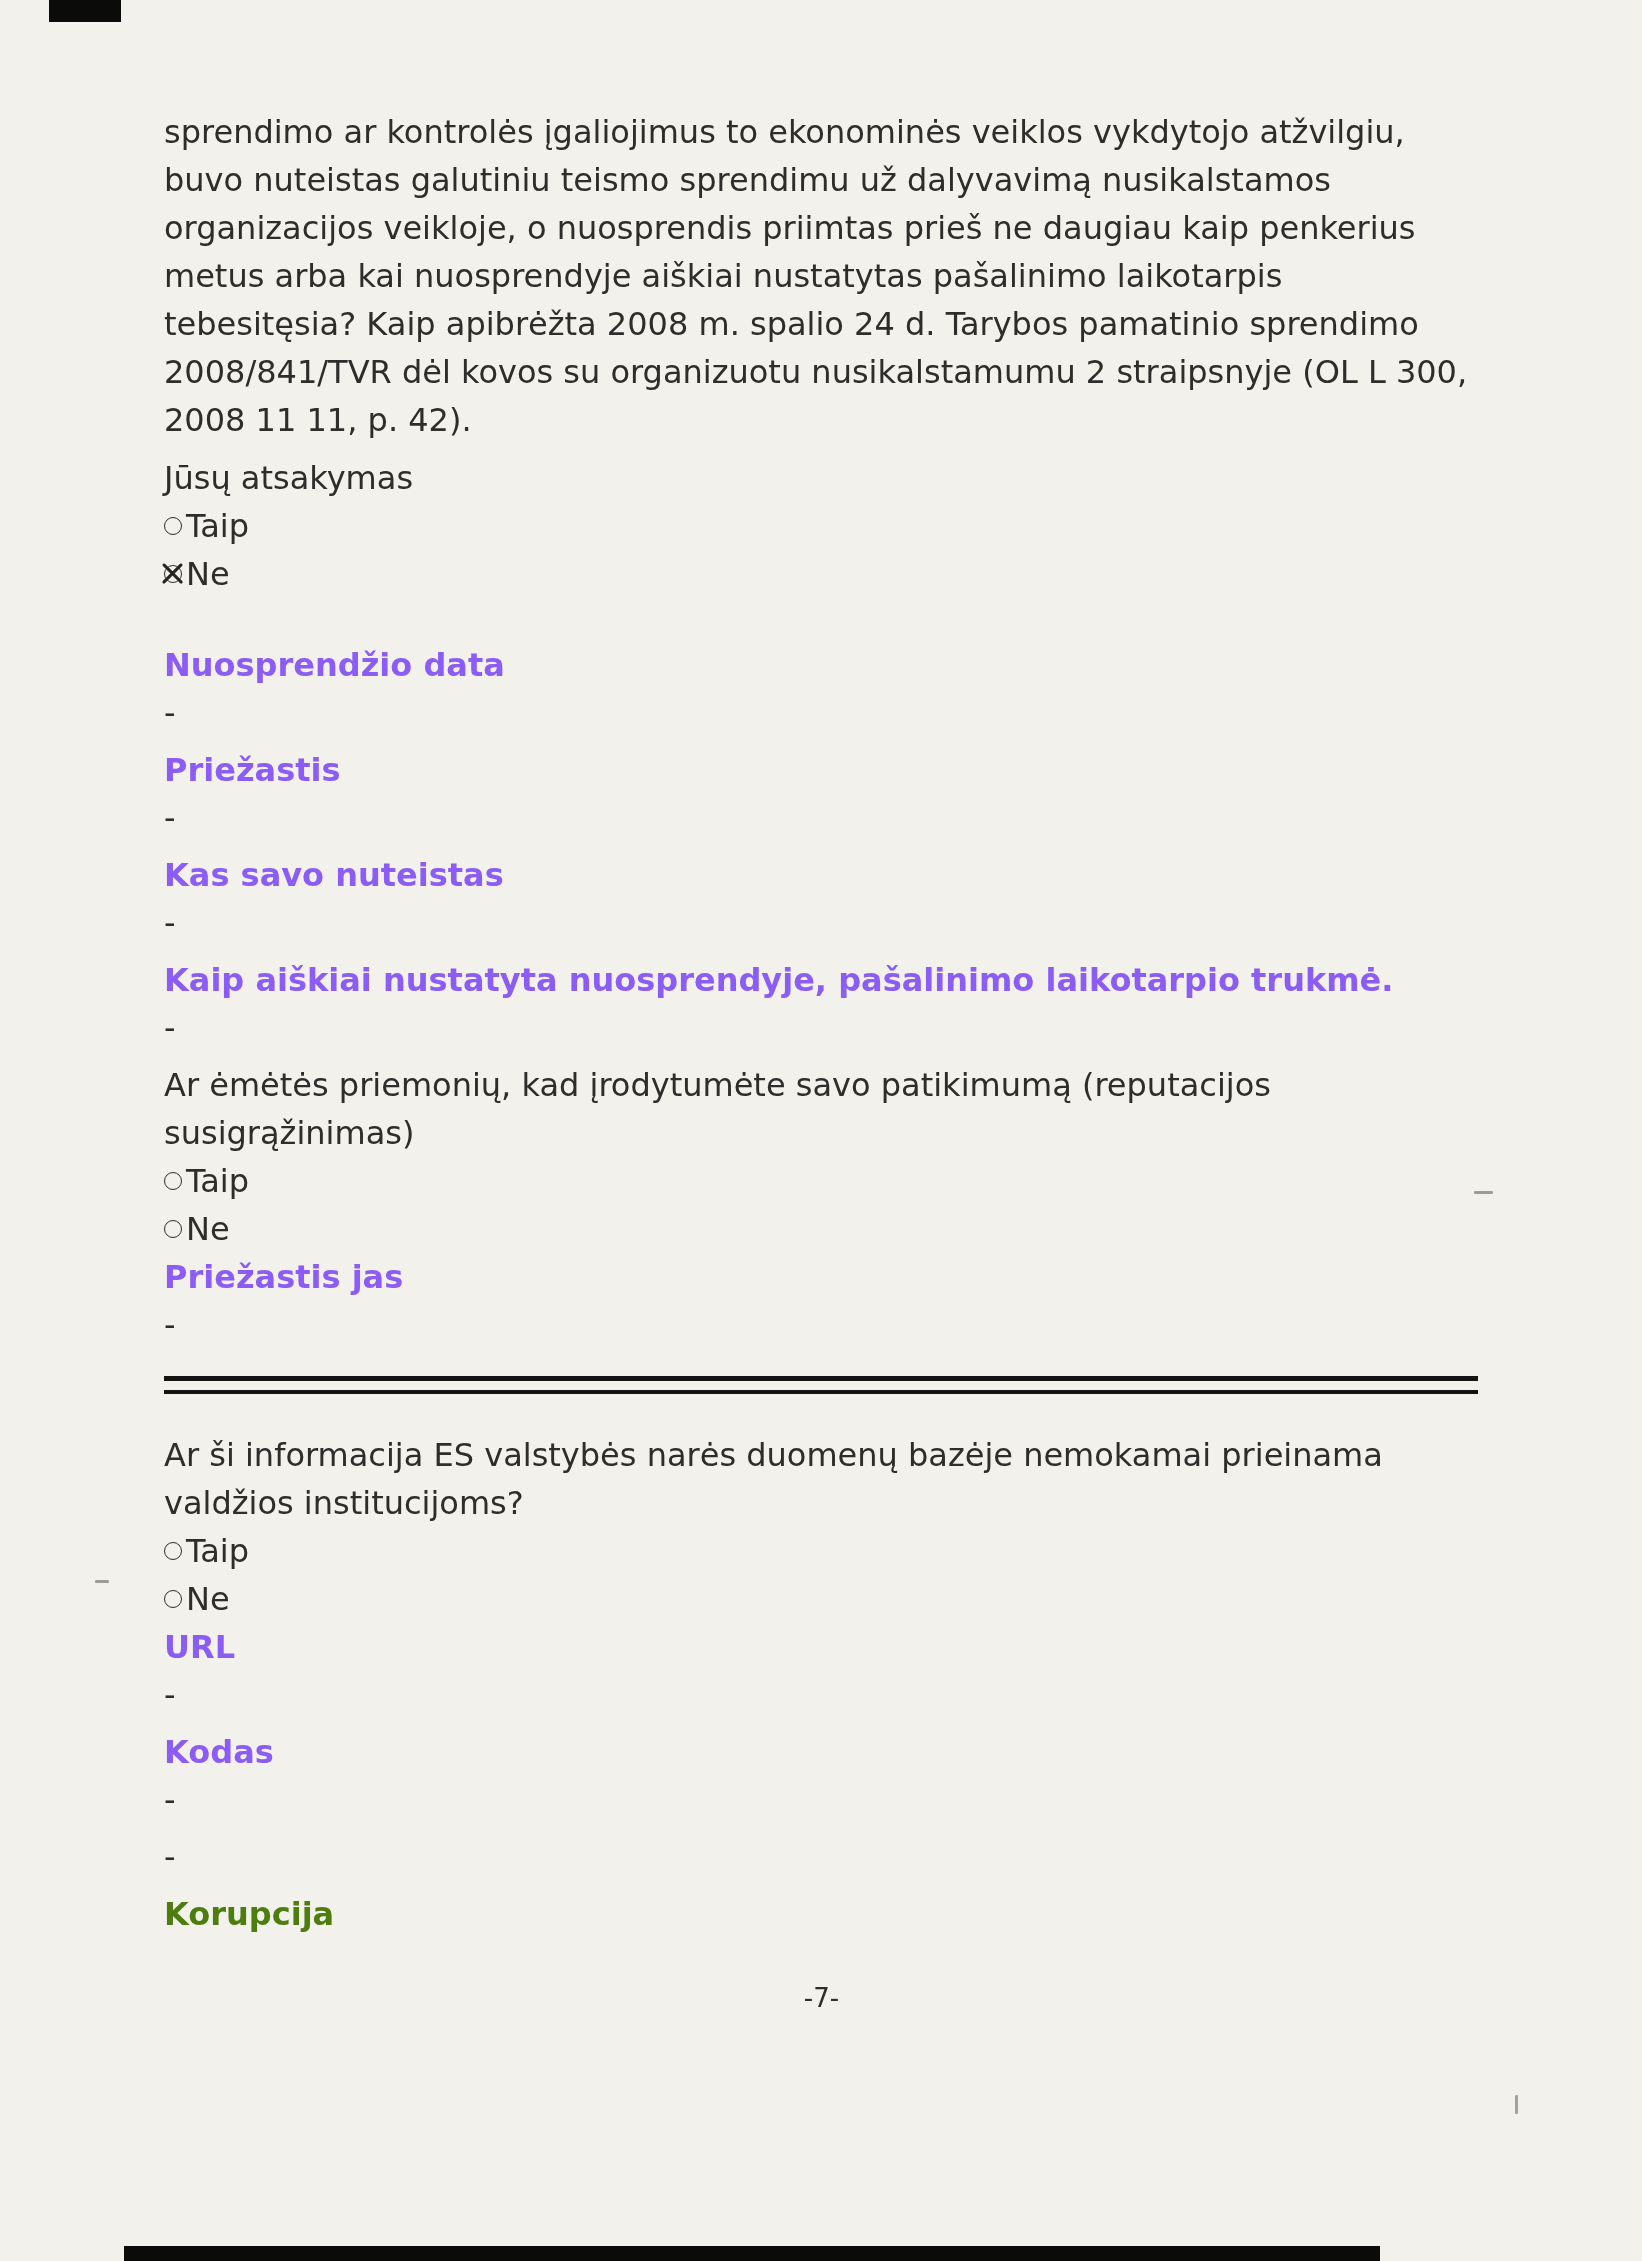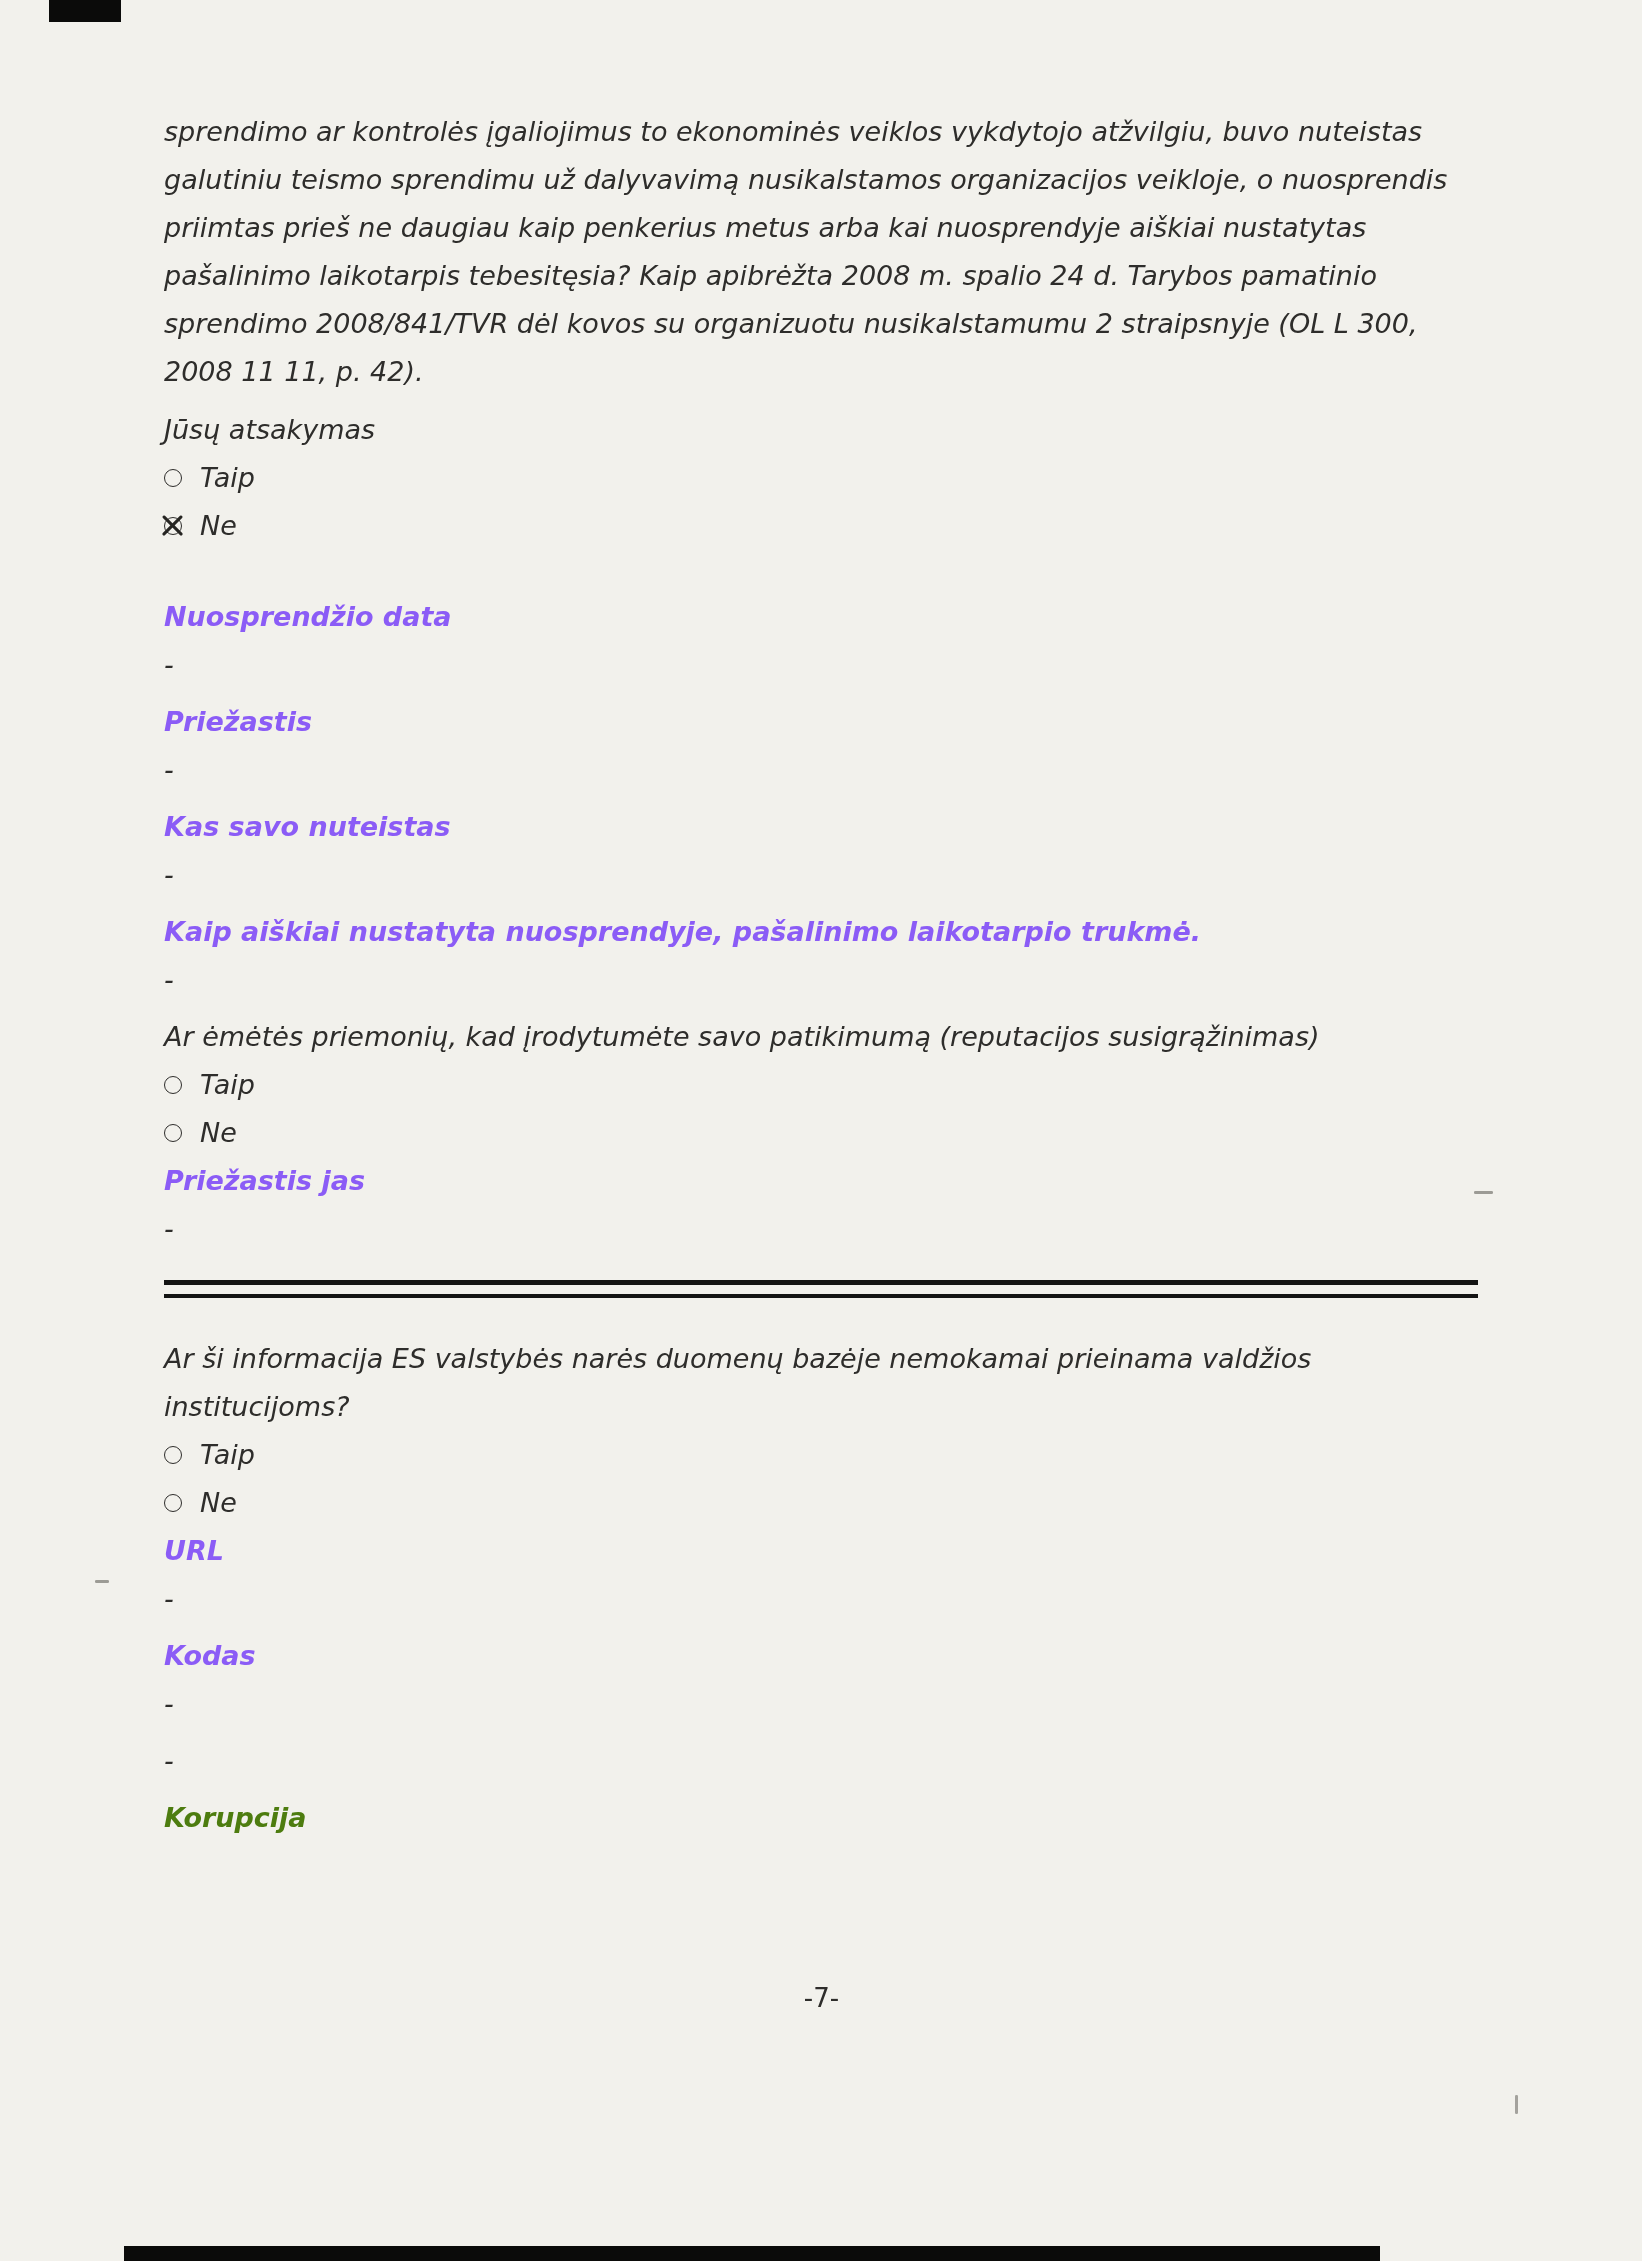--- a/index.html
+++ b/index.html
@@ -13,35 +13,34 @@
     background: #f2f1ec;
     font-family: "DejaVu Sans", sans-serif;
     color: #2e2d2b;
     overflow: hidden;
   }
   .page {
     position: absolute;
     top: 108px;
     left: 164px;
     width: 1314px;
-    font-size: 27px;
+    font-size: 32px;
     line-height: 48px;
-    font-style: italic;
   }
   .para {
     margin: 0 0 10.3px 0;
   }
   .answer-heading {
     margin: 0;
   }
   .radio-row {
     display: flex;
     align-items: center;
     height: 48px;
-    gap: 18px;
+    gap: 4px;
   }
   .radio {
     position: relative;
     flex: none;
     width: 18px;
     height: 18px;
     border: 1.9px solid #2e2d2b;
     border-radius: 50%;
     background: transparent;
     box-sizing: border-box;

